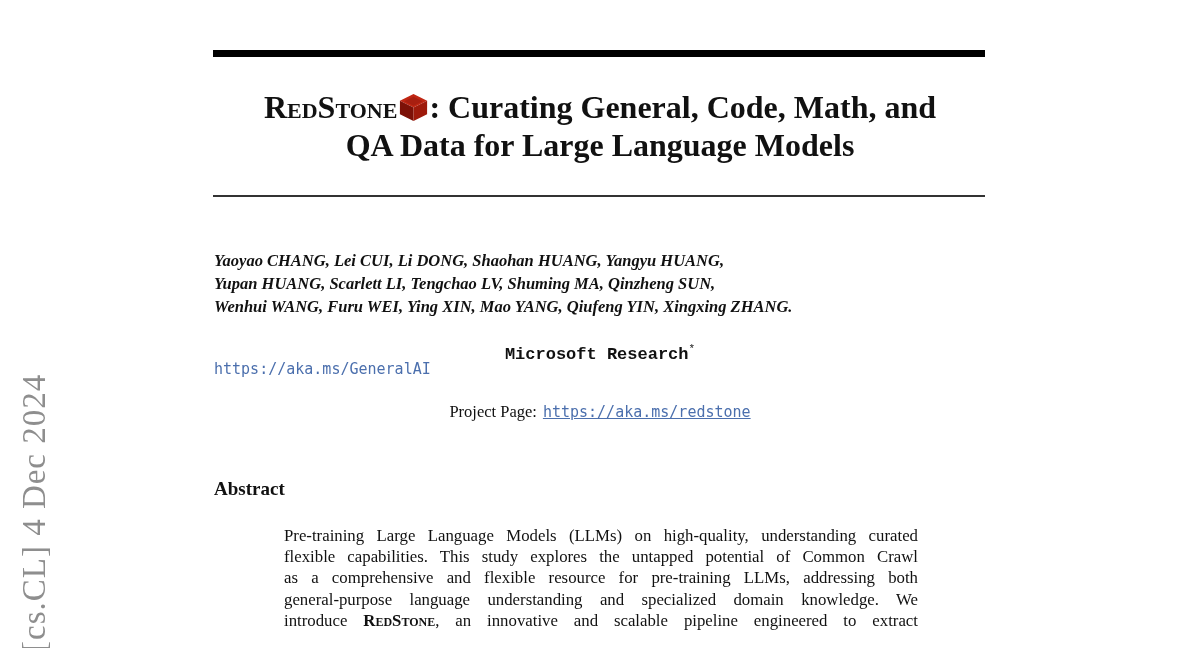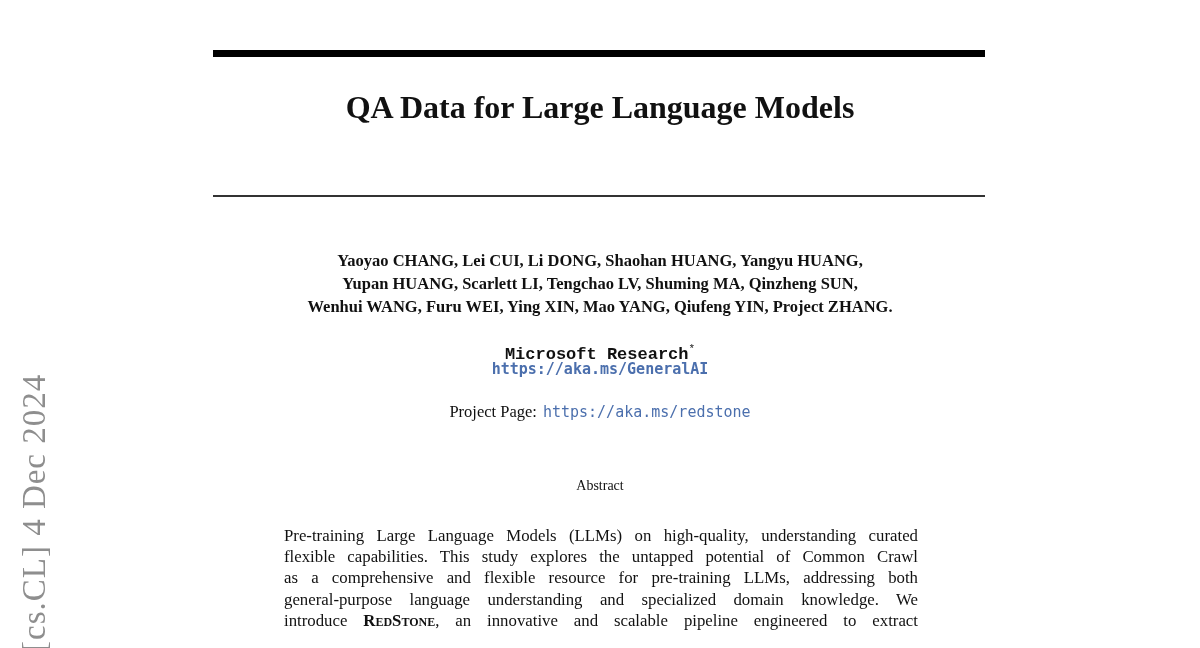--- a/index.html
+++ b/index.html
@@ -66,24 +66,25 @@
     margin: 0 1px 0 2px;
   }
   .cube-top   { fill: var(--color-cube_top); }
   .cube-left  { fill: var(--color-cube_left); }
   .cube-right { fill: var(--color-cube_right); }
   .cube-inner { fill: var(--color-cube_inner); }
   .authors {
     position: absolute;
     left: 214px; top: 249px;
     width: 772px;
-    text-align: center;
+    text-align: left;
     font-weight: bold;
     font-size: 16.5px;
     line-height: 23px;
+    font-style: italic;
   }
   .affiliation-name {
     position: absolute;
     left: 214px; top: 343px;
     width: 772px;
     text-align: center;
     font-weight: bold;
     font-size: 17px;
     font-family: Liberation Mono, monospace;
   }
@@ -91,40 +92,38 @@
   .mono-link {
     font-family: "DejaVu Sans Mono", "Liberation Mono", monospace;
     color: var(--color-link);
     text-decoration: none;
     cursor: pointer;
   }
   .affiliation-url {
     position: absolute;
     left: 214px; top: 360px;
     width: 772px;
-    text-align: center;
+    text-align: left;
     font-size: 15px;
-    font-weight: bold;
   }
   .project-page {
     position: absolute;
     left: 214px; top: 402px;
     width: 772px;
     text-align: center;
     font-size: 16.5px;
   }
   .project-page .label { margin-right: 6px; }
-  .project-page .mono-link { font-size: 15px; }
+  .project-page .mono-link { font-size: 15px; text-decoration: underline; }
   .abstract-heading {
     position: absolute;
     left: 214px; top: 478px;
     width: 772px;
-    text-align: center;
-    font-weight: normal;
-    font-size: 14px;
+    font-weight: bold;
+    font-size: 19px;
   }
   .abstract-body {
     position: absolute;
     left: 284px; top: 525px;
     width: 634px;
     font-size: 16.8px;
     line-height: 21.2px;
   }
   .abs-line {
     text-align: justify;
@@ -136,29 +135,37 @@
 </head>
 <body>
 
 <div class="page">
 
   <div class="arxiv-stamp">[cs.CL] 4 Dec 2024</div>
 
   <div class="rule-thick"></div>
 
   <div class="paper-title">
+    <div>
+      <span class="smallcaps">RedStone</span><span class="cube-icon"><svg viewBox="0 0 64 64" width="29" height="29" aria-hidden="true">
+        <polygon class="cube-top" points="32,2 62,17 32,32 2,17"></polygon>
+        <polygon class="cube-inner" points="32,8 52,18 32,28 12,18"></polygon>
+        <polygon class="cube-left" points="2,17 32,32 32,62 2,47"></polygon>
+        <polygon class="cube-right" points="62,17 32,32 32,62 62,47"></polygon>
+      </svg></span><span>: Curating General, Code, Math, and</span>
+    </div>
     <div>QA Data for Large Language Models</div>
   </div>
 
   <div class="rule-thin"></div>
 
   <div class="authors">
     <div>Yaoyao CHANG, Lei CUI, Li DONG, Shaohan HUANG, Yangyu HUANG,</div>
     <div>Yupan HUANG, Scarlett LI, Tengchao LV, Shuming MA, Qinzheng SUN,</div>
-    <div>Wenhui WANG, Furu WEI, Ying XIN, Mao YANG, Qiufeng YIN, Project ZHANG.</div>
+    <div>Wenhui WANG, Furu WEI, Ying XIN, Mao YANG, Qiufeng YIN, Xingxing ZHANG.</div>
   </div>
 
   <div class="affiliation-name">
     <span>Microsoft Research</span><sup>*</sup>
   </div>
 
   <div class="affiliation-url">
     <a class="mono-link">https://aka.ms/GeneralAI</a>
   </div>
 

